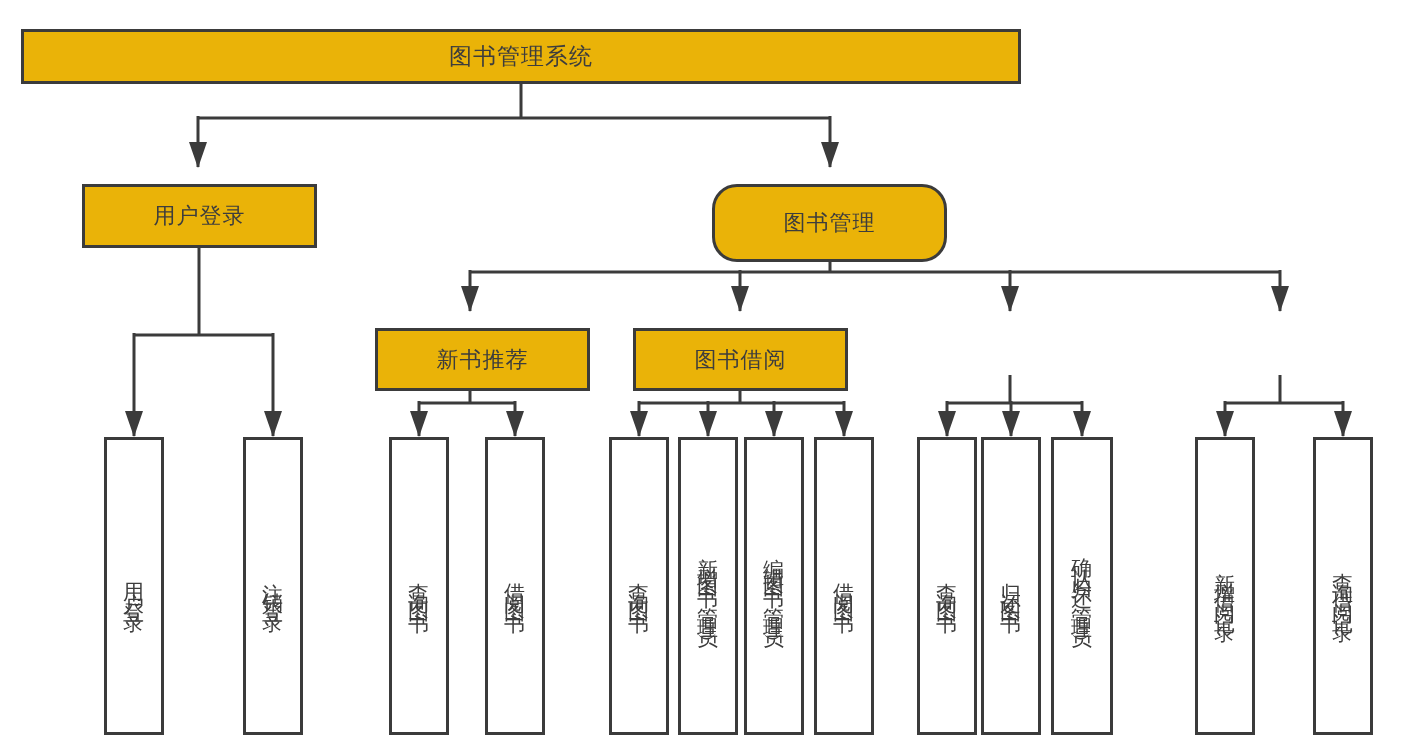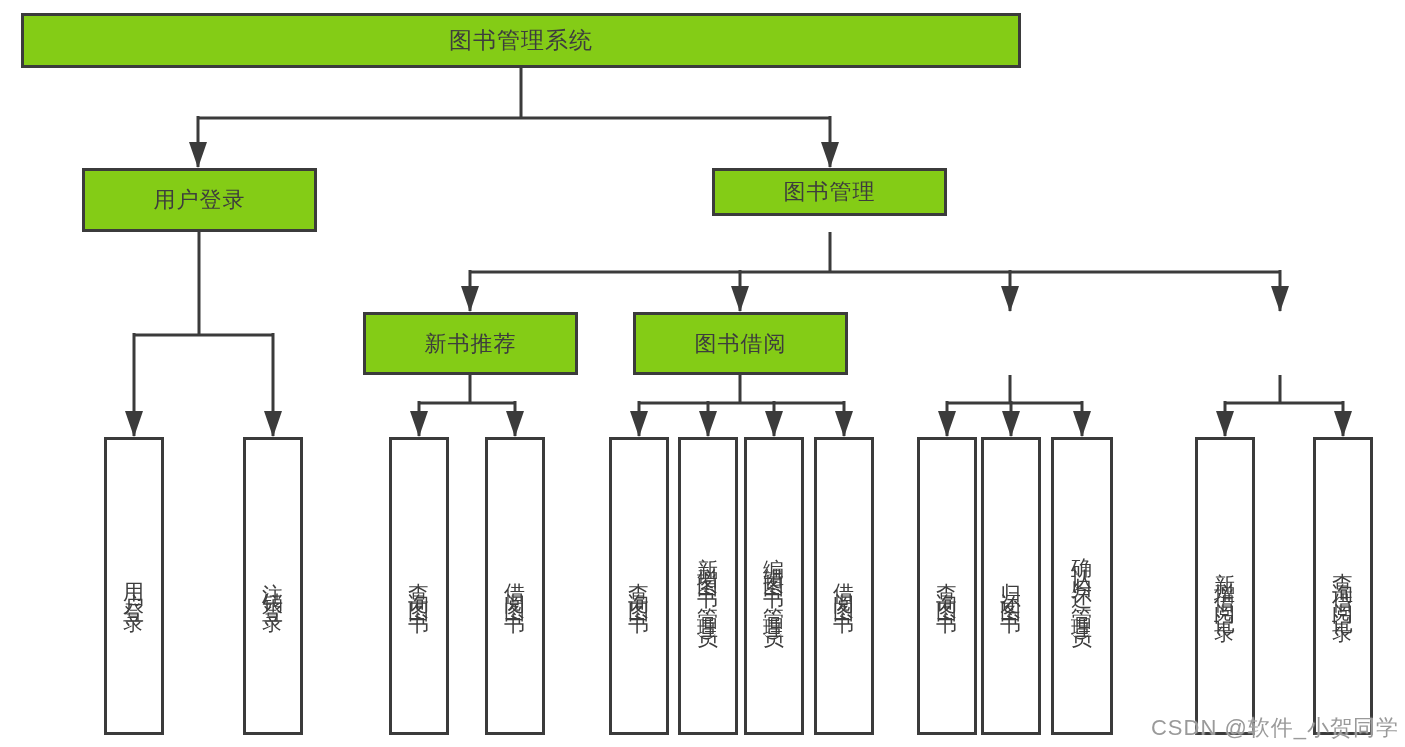--- a/index.html
+++ b/index.html
@@ -11,34 +11,35 @@
     font-family: "Liberation Sans", "DejaVu Sans", sans-serif;
     color: #3d3d3d;
   }
   .stage { position: absolute; left: 0; top: 0; width: 1405px; height: 747px; }
   .wires { position: absolute; left: 0; top: 0; }
   .wires path, .wires line { stroke: #3b3b3b; stroke-width: 3; fill: none; }
   .wires .arrowhead { fill: #3b3b3b; stroke: none; }
 
   .box {
     position: absolute;
-    background: #84cc16;
+    background: #eab308;
     border: 3px solid #3b3b3b;
     display: flex;
     align-items: center;
     justify-content: center;
     font-size: 22px;
     letter-spacing: 1px;
     z-index: 1;
+    margin-top: 16px;
   }
   .box.root  { left: 21px;   top: 13px;  width: 1000px; height: 55px; font-size: 23px; }
   .box.lvl2a { left: 82px;   top: 168px; width: 235px;  height: 64px; }
-  .box.lvl2b { left: 712px;  top: 168px; width: 235px;  height: 48px; }
+  .box.lvl2b { left: 712px;  top: 168px; width: 235px;  height: 78px; border-radius: 25px; }
   .box.lvl3  { top: 312px; width: 215px; height: 63px; }
-  .box.p0 { left: 363px; }
+  .box.p0 { left: 375px; }
   .box.p1 { left: 633px; }
   .box.p2 { left: 903px; }
   .box.p3 { left: 1173px; width: 214px; }
 
   .vbox {
     position: absolute;
     top: 437px;
     width: 60px;
     height: 298px;
     background: #ffffff;
@@ -195,14 +196,13 @@
     <span>确认归还（管理员）</span>
   </div>
 
   <div class="vbox c11">
     <span>新增借阅记录</span>
   </div>
   <div class="vbox c12">
     <span>查询借阅记录</span>
   </div>
 
-  <div class="watermark">CSDN @软件_小贺同学</div>
 </div>
 
 </body></html>

